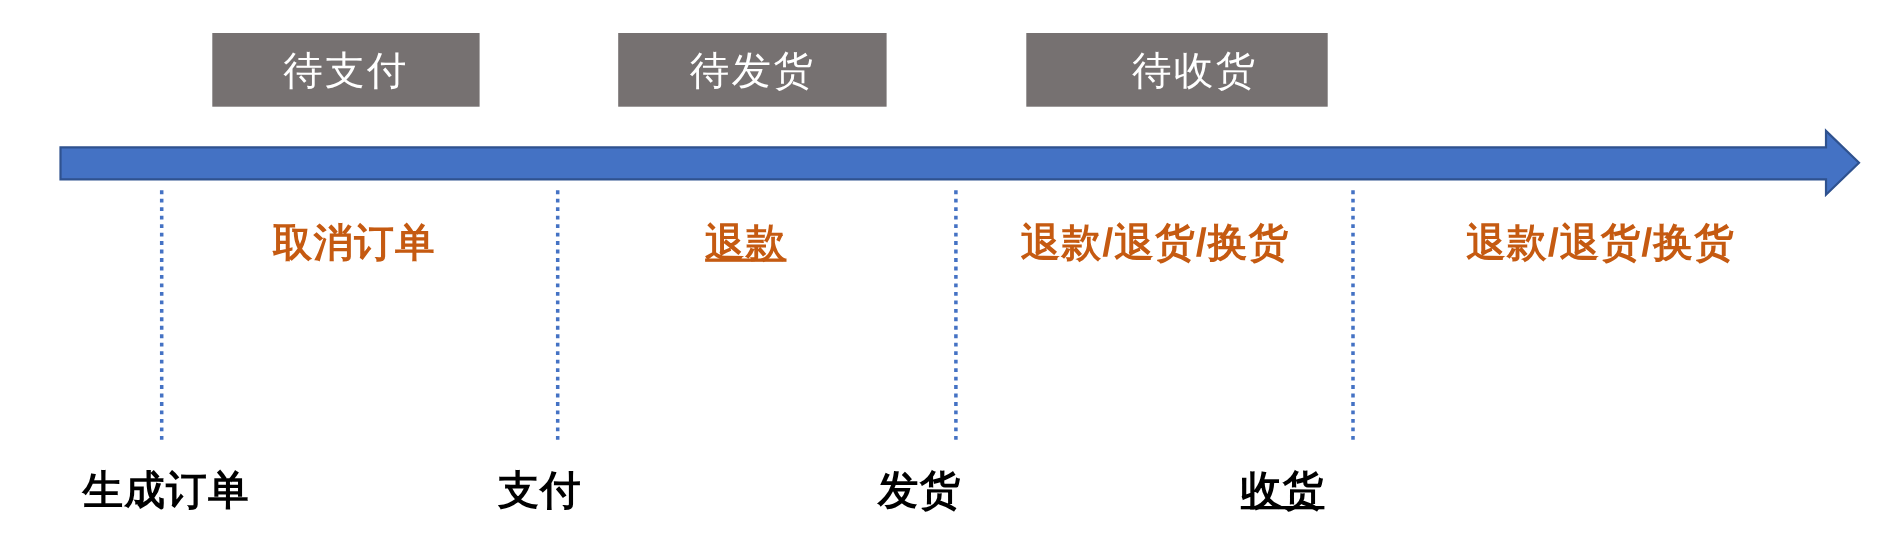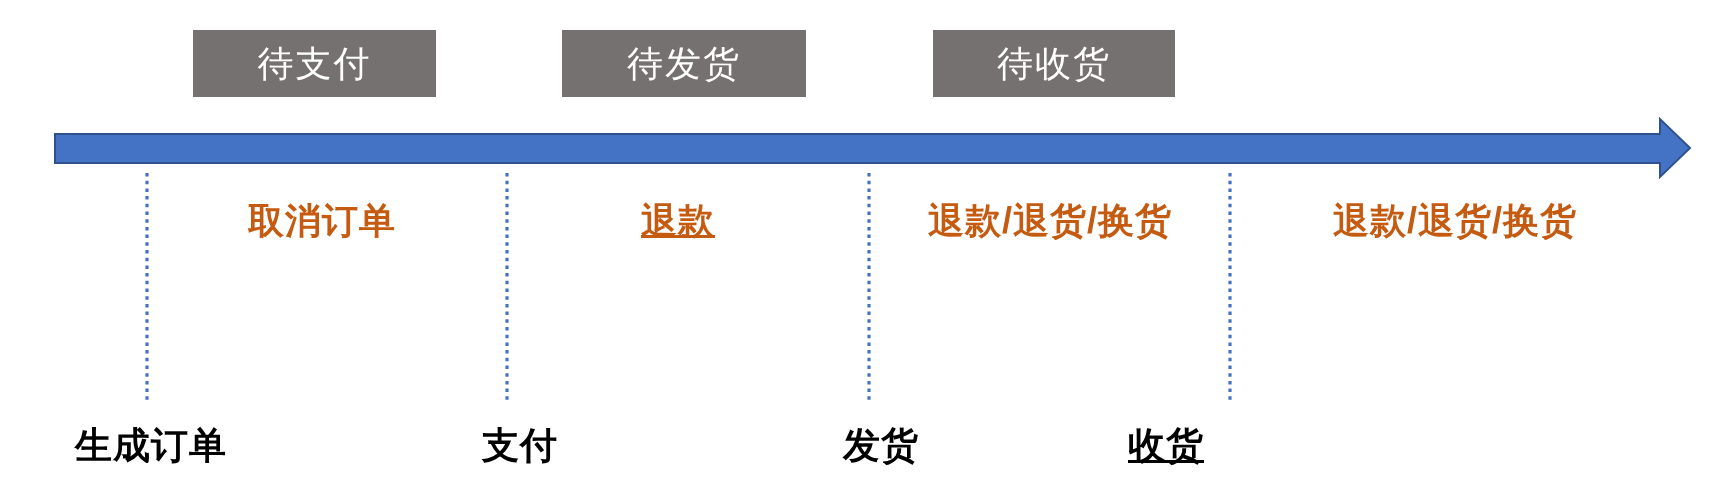--- a/index.html
+++ b/index.html
@@ -81,32 +81,32 @@
     <line class="divider" x1="147" y1="173" x2="147" y2="404"></line>
     <line class="divider" x1="507" y1="173" x2="507" y2="404"></line>
     <line class="divider" x1="869" y1="173" x2="869" y2="404"></line>
     <line class="divider" x1="1230" y1="173" x2="1230" y2="404"></line>
   </svg>
 
   <div class="status-box" style="left:193px; width:243px;">待支付</div>
 
   <div class="status-box" style="left:562px; width:244px;">待发货</div>
 
-  <div class="status-box" style="left:933px; width:242px;">待收货</div>
+  <div class="status-box" style="left:933px; width:242px;padding-left:32px;">待收货</div>
 
 
   <div class="action-label" style="left:322px;">取消订单</div>
 
   <div class="action-label" style="left:678px;text-decoration:underline;">退款</div>
 
   <div class="action-label" style="left:1050px;">退款/退货/换货</div>
 
   <div class="action-label" style="left:1455px;">退款/退货/换货</div>
 
   <div class="event-label" style="left:151px;">生成订单</div>
 
-  <div class="event-label" style="left:520px;">支付</div>
+  <div class="event-label" style="left:491px;">支付</div>
 
-  <div class="event-label" style="left:881px;">发货</div>
+  <div class="event-label" style="left:836px;">发货</div>
 
   <div class="event-label" style="left:1166px;text-decoration:underline;">收货</div>
 
 </div>
 
 </body></html>

